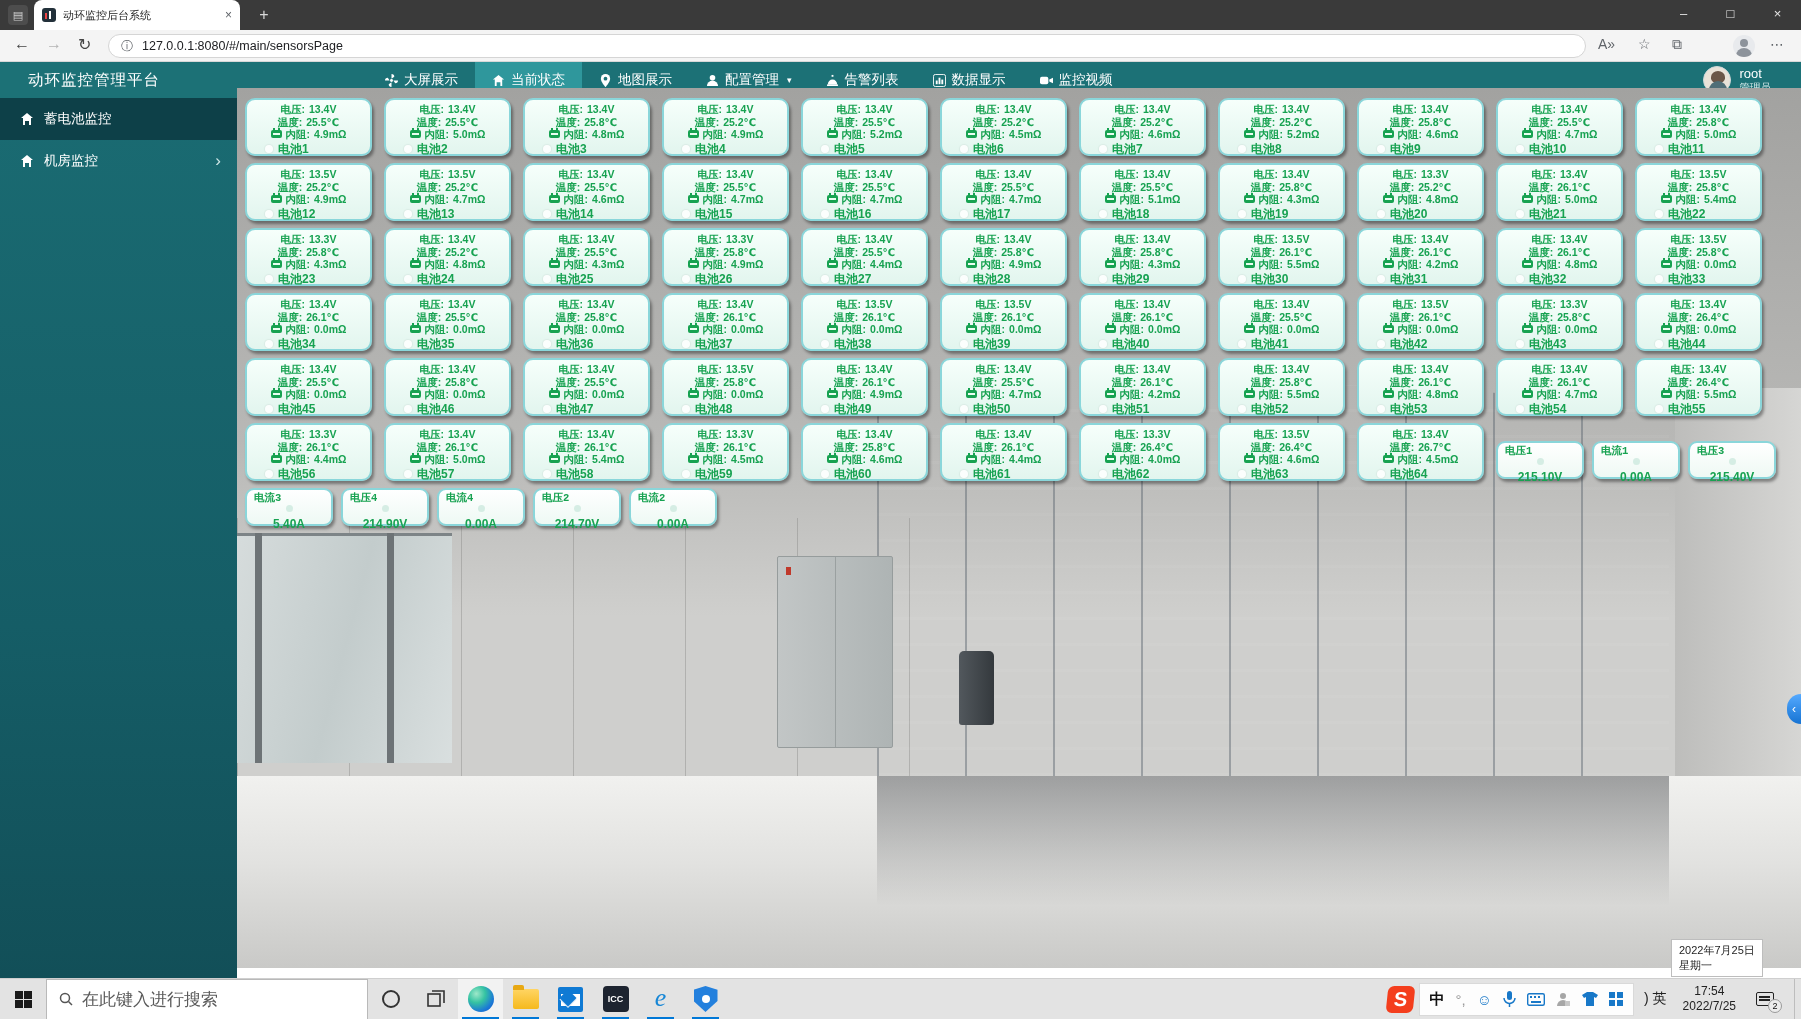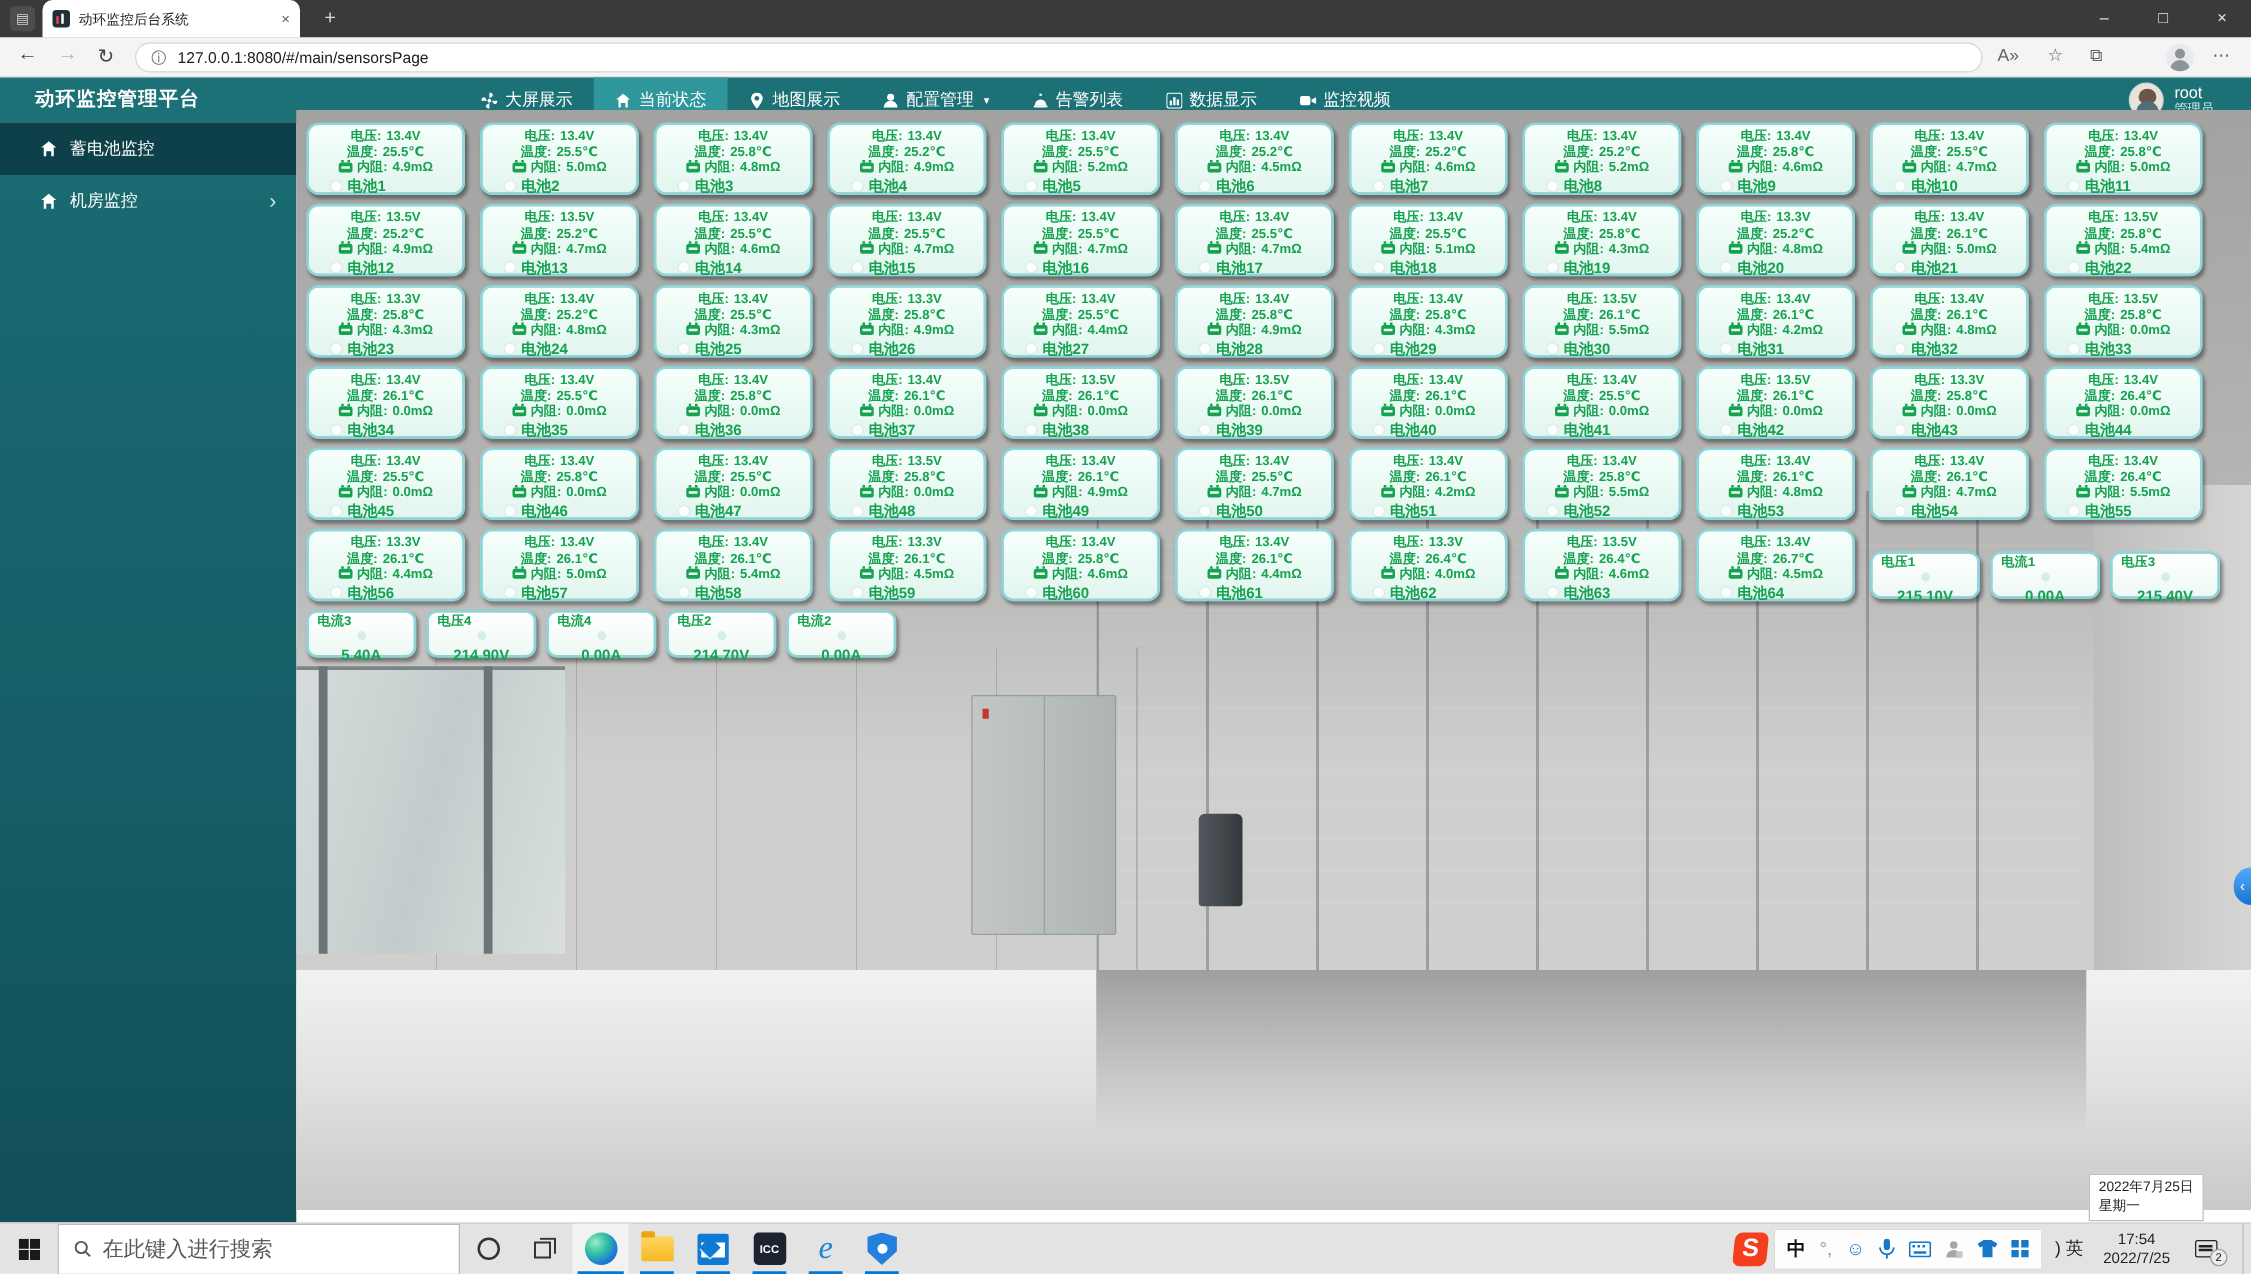--- a/index.html
+++ b/index.html
@@ -31,37 +31,37 @@
   #url-text { color:#202124; font-size:12.5px; }
   .tb-ic { position:absolute; top:6px; color:#5f6368; font-size:14px; }
   #profile-avatar { position:absolute; left:1733px; top:5px; width:22px; height:22px; border-radius:50%;
     background:#e8eaed; overflow:hidden; }
   #profile-avatar::before { content:""; position:absolute; left:7px; top:4px; width:8px; height:8px; border-radius:50%; background:#8d939b; }
   #profile-avatar::after  { content:""; position:absolute; left:3px; top:13px; width:16px; height:10px; border-radius:8px 8px 0 0; background:#8d939b; }
 
   
   #appnav { position:absolute; left:0; top:62px; width:1801px; height:36px; background:#1c7176; }
   #app-title { position:absolute; left:28px; top:0; height:36px; line-height:36px; color:#fff;
-    font-size:15.5px; font-weight:bold; letter-spacing:1px; }
+    font-size:15.5px; font-weight:normal; letter-spacing:1px; }
   #nav-items { position:absolute; left:368px; top:0; height:24px; display:flex; }
   .nav-item { height:36px; display:flex; align-items:center; gap:6px; padding:0 17px; color:#fff; font-size:13.5px; }
   .nav-item.active { background:#2f979c; }
   .nav-item svg { flex:none; }
   .caret { font-size:9px; margin-left:2px; }
   #user-box { position:absolute; right:30px; top:0; height:36px; display:flex; align-items:center; gap:9px; }
   #user-avatar { width:28px; height:28px; border-radius:50%; background:#e9e2d8; position:relative; overflow:hidden; border:1px solid #cfd8d9; }
   #user-avatar::before { content:""; position:absolute; left:7px; top:4px; width:14px; height:12px; border-radius:50% 50% 40% 40%; background:#6b5648; }
   #user-avatar::after { content:""; position:absolute; left:5px; top:14px; width:18px; height:12px; border-radius:9px 9px 0 0; background:#4f6e77; }
   #user-name { color:#fff; font-size:13px; line-height:14px; }
   #user-role { color:#d8ecec; font-size:10.5px; line-height:12px; }
 
   
   #sidebar { position:absolute; left:0; top:98px; width:237px; height:880px;
     background:linear-gradient(180deg,#1a6b72 0%,#155d66 60%,#124f58 100%); }
-  .side-item { height:42px; display:flex; align-items:center; gap:10px; padding:0 32px;
+  .side-item { height:42px; display:flex; align-items:center; gap:10px; padding:0 20px;
     color:#fff; font-size:13.5px; position:relative; }
   .side-item.selected { background:#0d4048; }
   .side-chevron { position:absolute; right:16px; color:#cfe6e6; font-size:17px; }
 
   
   #content { position:absolute; left:237px; top:88px; width:1564px; height:880px;
     background:linear-gradient(180deg,#a2a2a0 0%,#b8b8b6 40%,#cfcfcd 60%); overflow:hidden;padding-left:27px; }
   .wall { position:absolute; left:0; top:430px; width:700px; height:270px;
     background:linear-gradient(180deg,#dcdcd9,#cfcfcb);
     background-image:repeating-linear-gradient(90deg,rgba(120,120,118,.35) 0 1px,transparent 1px 112px); }

